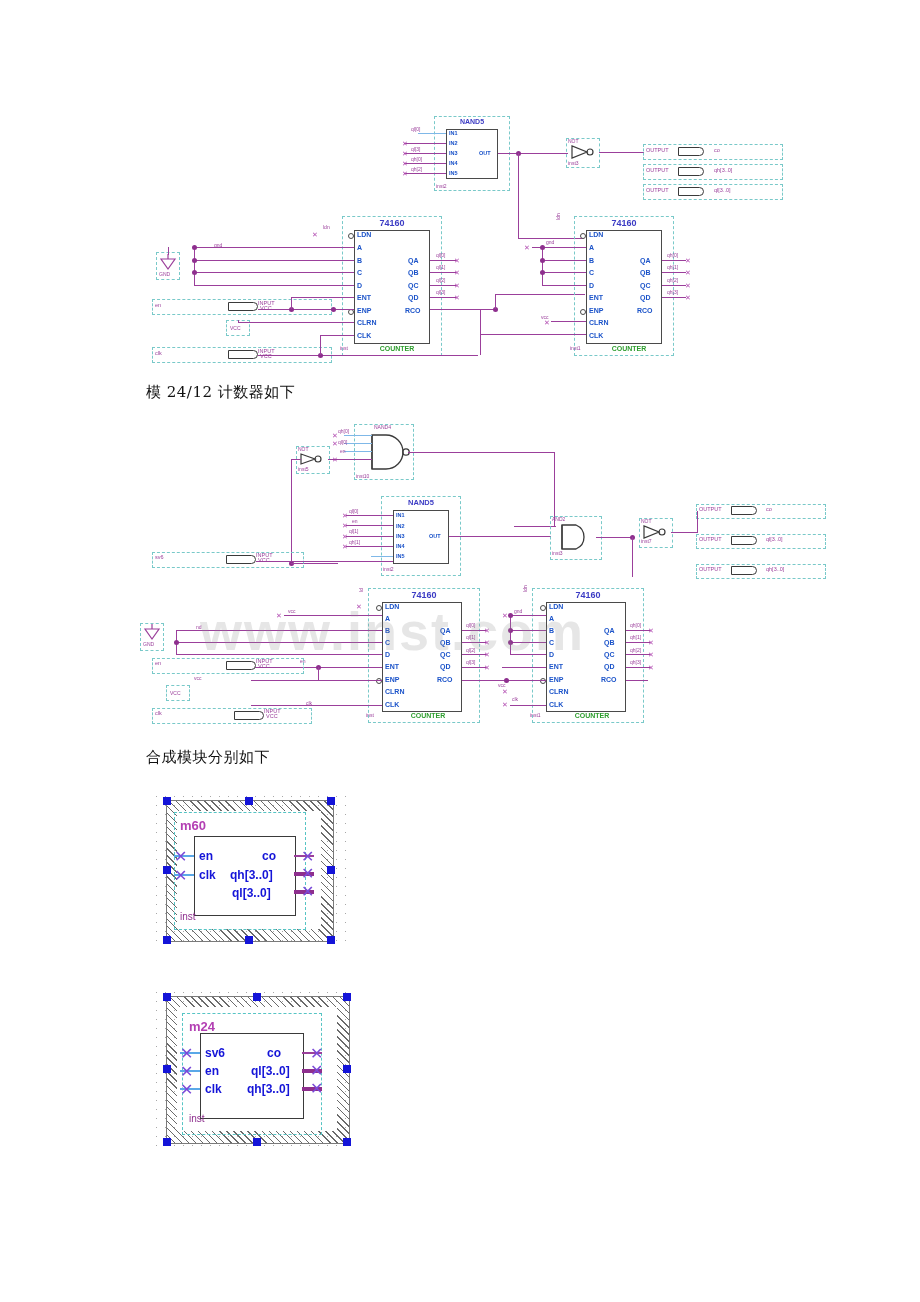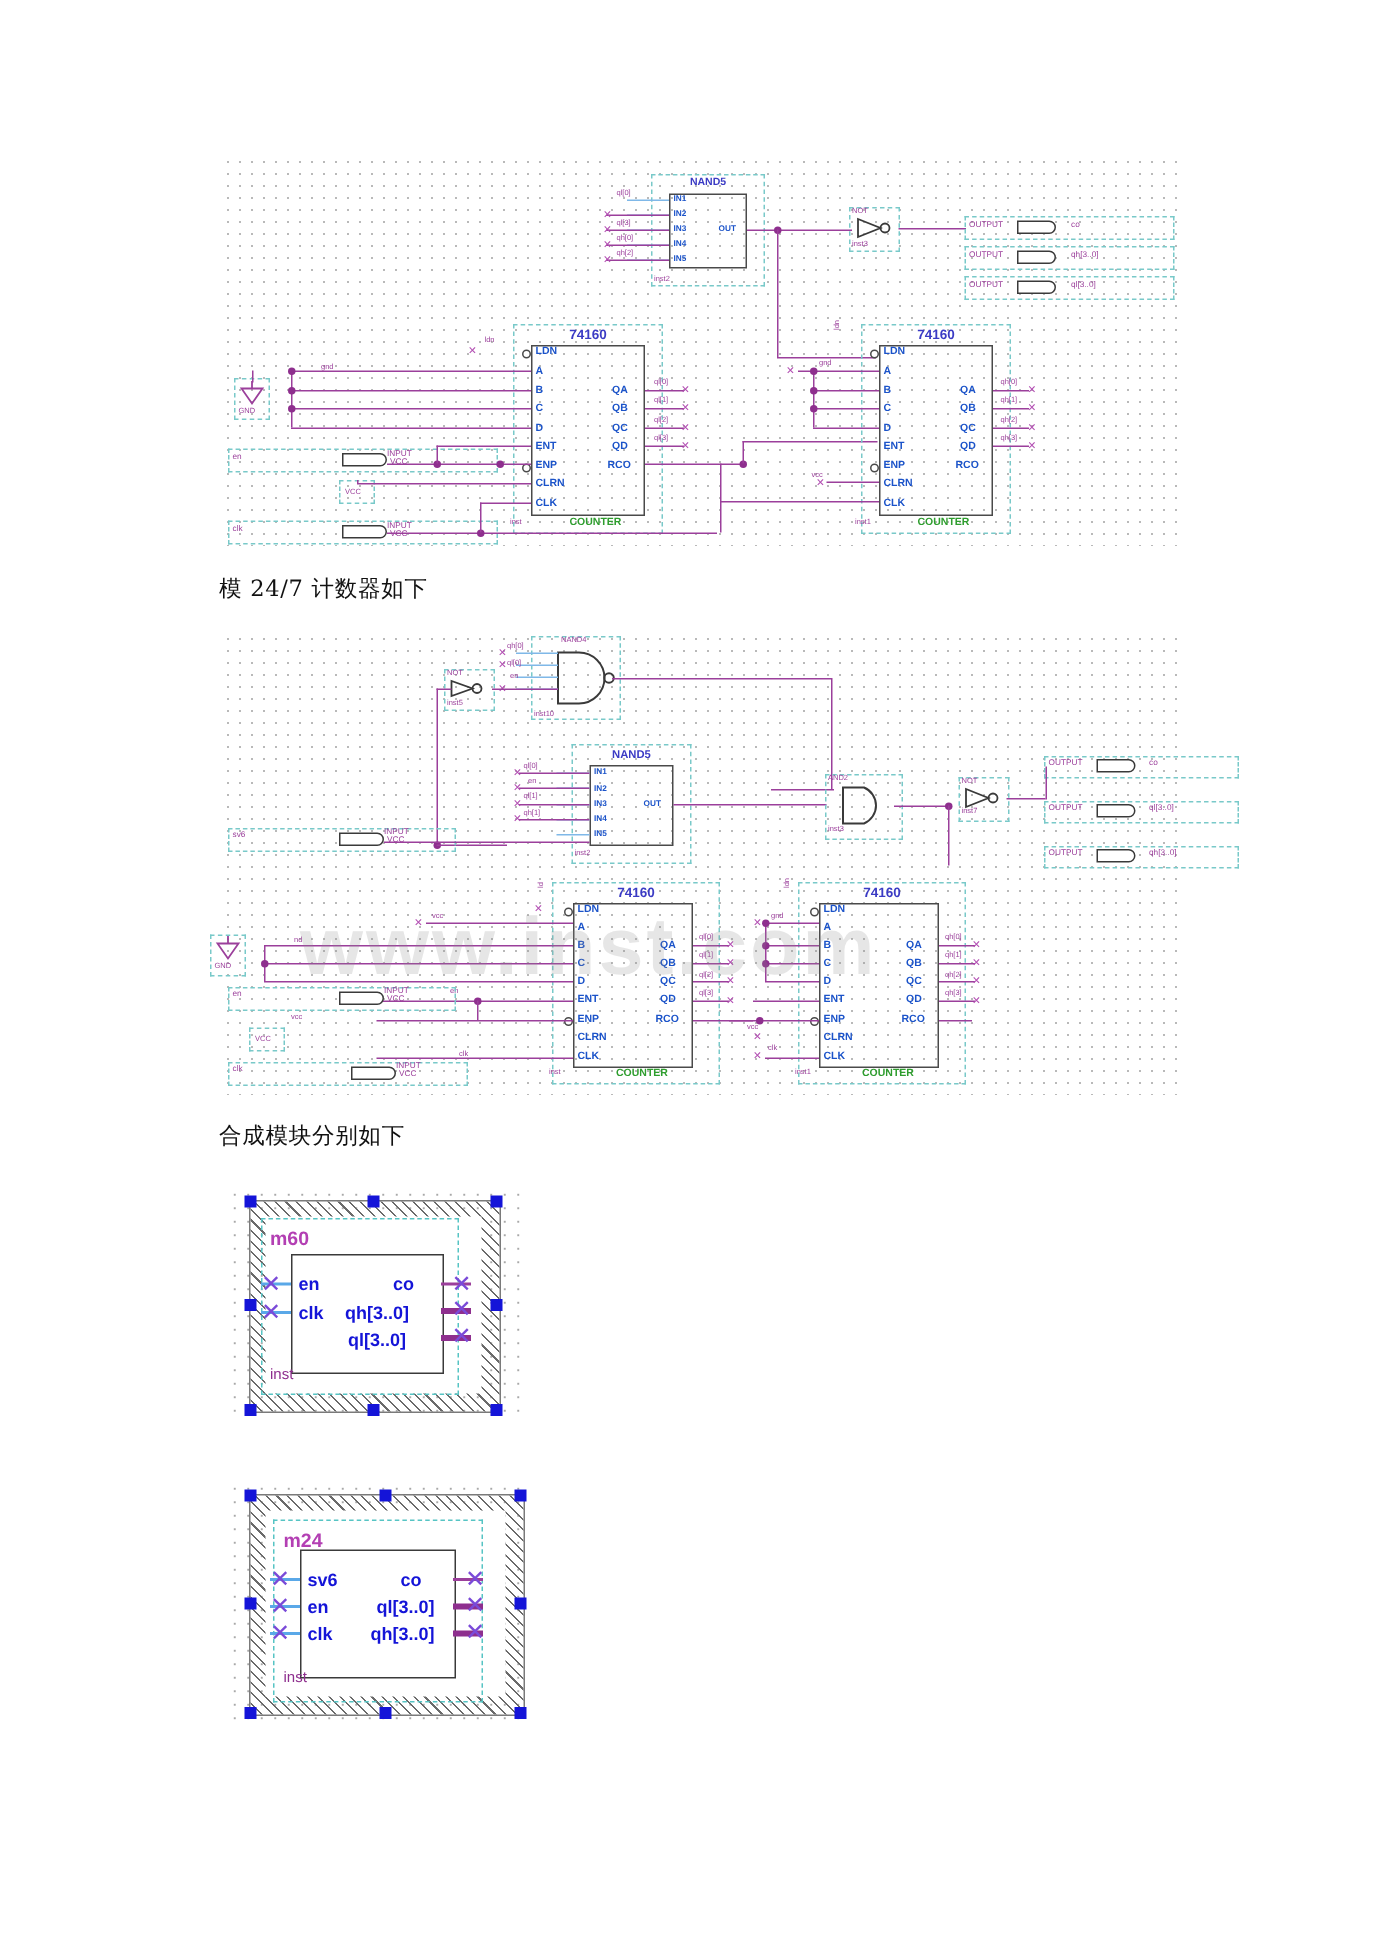--- a/index.html
+++ b/index.html
@@ -302,21 +302,21 @@
     <div class="netlbl" style="left:521px;top:150px;font-size:5px;">qh[0]</div>
     <div class="netlbl" style="left:521px;top:162px;font-size:5px;">qh[1]</div>
     <div class="netlbl" style="left:521px;top:175px;font-size:5px;">qh[2]</div>
     <div class="netlbl" style="left:521px;top:187px;font-size:5px;">qh[3]</div>
     <div class="xmark" style="left:539px;top:155px;font-size:7px;">✕</div>
     <div class="xmark" style="left:539px;top:167px;font-size:7px;">✕</div>
     <div class="xmark" style="left:539px;top:180px;font-size:7px;">✕</div>
     <div class="xmark" style="left:539px;top:192px;font-size:7px;">✕</div>
   </div>
 
-  <div class="para" style="left:146px;top:383px;">模 24/7 计数器如下</div>
+  <div class="para" style="left:146px;top:383px;">模 24/12 计数器如下</div>
 
   <div class="schem" style="left:146px;top:420px;width:640px;height:310px;">
 
     <div class="icwrap" style="left:208px;top:4px;width:60px;height:56px;"></div>
     <div class="gname" style="left:228px;top:4px;font-size:5px;">NAND4</div>
     <svg style="position:absolute;left:218px;top:12px;width:46px;height:40px;" viewBox="0 0 46 40">
       <path d="M8 3 L8 37 L22 37 A17 17 0 0 0 22 3 Z" fill="none" stroke="#3a3a3a" stroke-width="1.3"></path>
       <circle cx="42" cy="20" r="3.2" fill="none" stroke="#3a3a3a" stroke-width="1.3"></circle>
       <line x1="8" y1="3" x2="8" y2="37" stroke="#3a3a3a" stroke-width="1.3"></line>
     </svg>

